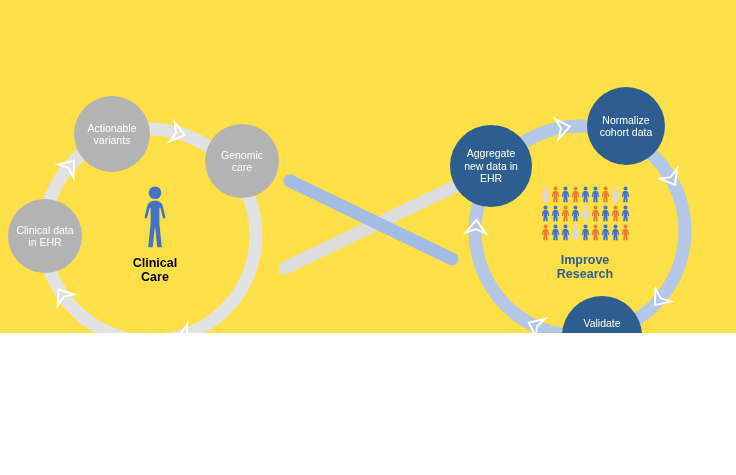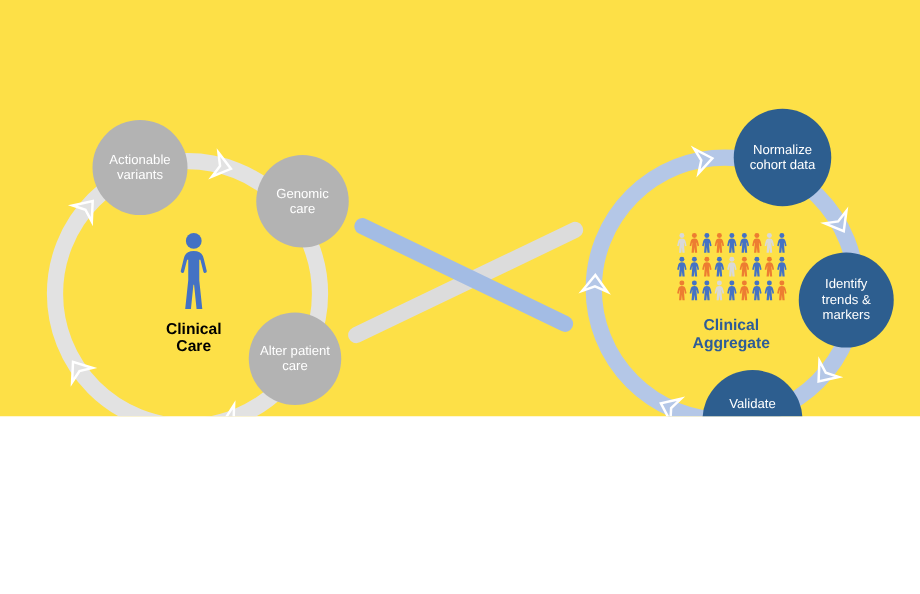--- a/index.html
+++ b/index.html
@@ -56,29 +56,29 @@
       <polygon points="-5,-10 8,0 -5,10 -1,0" transform="translate(476,228) rotate(-88)"></polygon>
     </g>
   </svg>
 
   <div class="node gray" style="left:74px;top:96px;width:76px;height:76px">
     <span>Actionable variants</span>
   </div>
   <div class="node gray" style="left:205px;top:124px;width:74px;height:74px">
     <span>Genomic care</span>
   </div>
-  <div class="node gray" style="left:199px;top:250px;width:74px;height:74px">
-    <span>Alter patient care</span>
-  </div>
-
+  <div class="node gray" style="left:8px;top:199px;width:74px;height:74px">
+    <span>Clinical data in EHR</span>
+  </div>
+
+  <div class="node blue" style="left:450px;top:125px;width:82px;height:82px">
+    <span>Aggregate new data in EHR</span>
+  </div>
   <div class="node blue" style="left:587px;top:87px;width:78px;height:78px">
     <span>Normalize cohort data</span>
-  </div>
-  <div class="node blue" style="left:639px;top:202px;width:76px;height:76px">
-    <span>Identify trends &amp; markers</span>
   </div>
   <div class="node blue" style="left:562px;top:296px;width:80px;height:80px">
     <span>Validate across population</span>
   </div>
 
   <svg class="person-figure" style="left:137px;top:185px;fill:var(--person-blue,#4472c4)" width="36" height="64" viewBox="0 0 40 70">
     <circle cx="20" cy="8" r="7"></circle>
     <path d="M20 17 c-5.2 0 -7.9 2.4 -8.9 6.8 l-2.6 10.8 c-.5 2 2.4 2.8 2.9 .8 l2.7 -10.6 h1 v18.2 l-2.7 25.5 h5.1 l2.2 -21.5 h.6 l2.2 21.5 h5.1 l-2.7 -25.5 v-18.2 h1 l2.7 10.6 c.5 2 3.4 1.2 2.9 -.8 l-2.6 -10.8 c-1 -4.4 -3.7 -6.8 -8.9 -6.8 z"></path>
   </svg>
   <div class="cycle-label care" style="left:123px;top:256px;width:64px">Clinical Care</div>
@@ -192,15 +192,15 @@
         <svg viewBox="0 0 10 18" width="9" height="17" style="fill:#4472c4">
           <circle cx="5" cy="2.3" r="2.2"></circle>
           <path d="M5 4.9 C3 4.9 1.9 6 1.6 7.8 L0.8 11.4 L2.2 11.7 L2.9 8.6 L3.2 8.6 L2.5 17.6 L4.5 17.6 L5 12.6 L5.5 17.6 L7.5 17.6 L6.8 8.6 L7.1 8.6 L7.8 11.7 L9.2 11.4 L8.4 7.8 C8.1 6 7 4.9 5 4.9 Z"></path>
         </svg>
         <svg viewBox="0 0 10 18" width="9" height="17" style="fill:#ed7d31">
           <circle cx="5" cy="2.3" r="2.2"></circle>
           <path d="M5 4.9 C3 4.9 1.9 6 1.6 7.8 L0.8 11.4 L2.2 11.7 L2.9 8.6 L3.2 8.6 L2.5 17.6 L4.5 17.6 L5 12.6 L5.5 17.6 L7.5 17.6 L6.8 8.6 L7.1 8.6 L7.8 11.7 L9.2 11.4 L8.4 7.8 C8.1 6 7 4.9 5 4.9 Z"></path>
         </svg>
       </div>
     </div>
-  <div class="cycle-label research" style="left:550px;top:253px;width:70px">Clinical Aggregate</div>
+  <div class="cycle-label research" style="left:550px;top:253px;width:70px">Improve Research</div>
 
 </div>
 
 </body></html>

